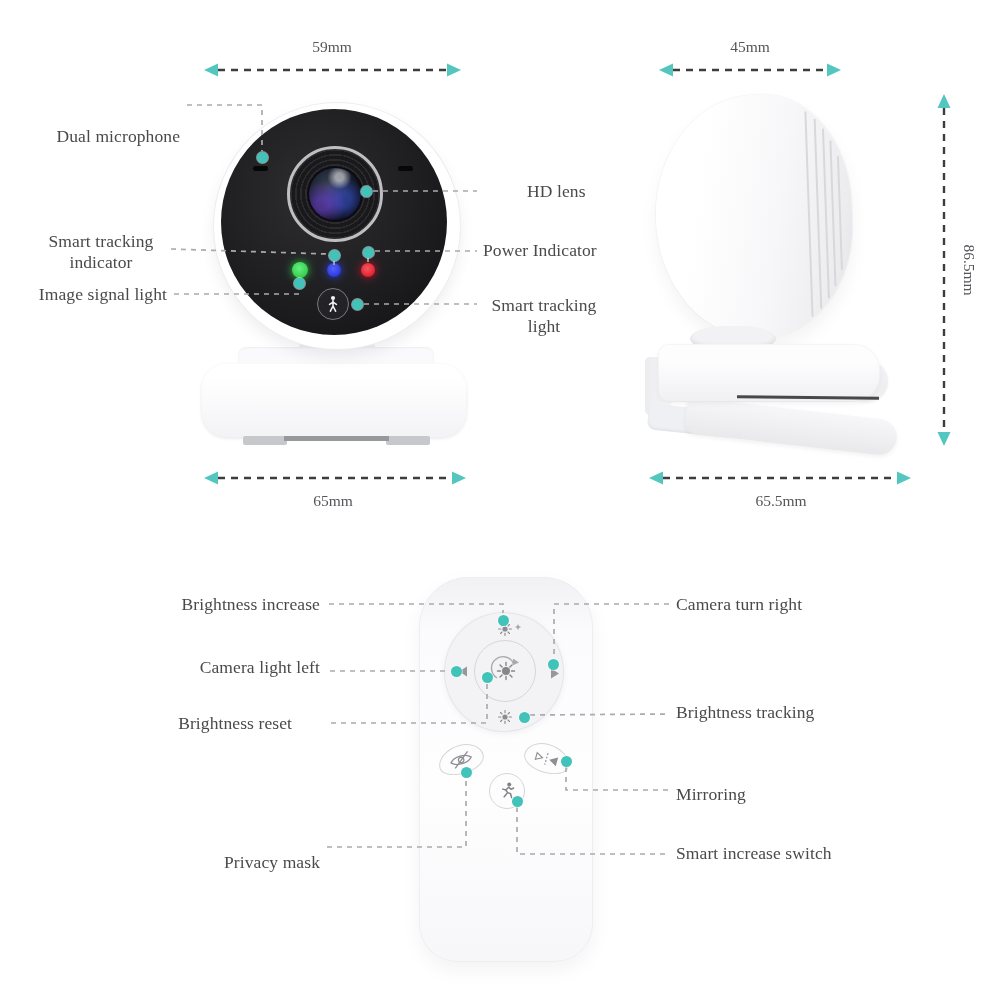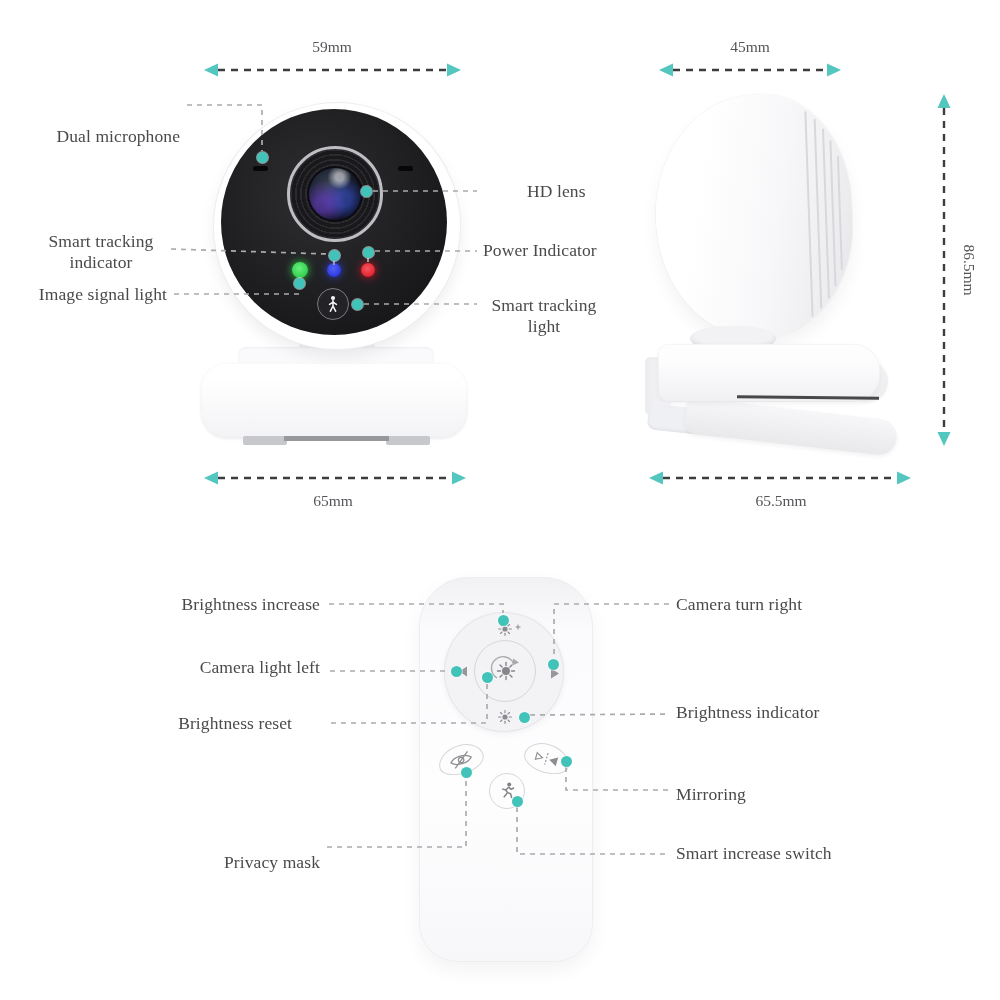--- a/index.html
+++ b/index.html
@@ -277,17 +277,17 @@
   <div class="lbl center" style="left:483px;top:295px;width:122px;">
     <span style="display:block;">Smart tracking</span>
     <span style="display:block;">light</span>
   </div>
 
   <div class="lbl right" style="right:680px;top:594px;">Brightness increase</div>
   <div class="lbl right" style="right:680px;top:657px;">Camera light left</div>
   <div class="lbl right" style="right:708px;top:713px;">Brightness reset</div>
   <div class="lbl right" style="right:680px;top:852px;">Privacy mask</div>
   <div class="lbl" style="left:676px;top:594px;">Camera turn right</div>
-  <div class="lbl" style="left:676px;top:702px;">Brightness indicator</div>
+  <div class="lbl" style="left:676px;top:702px;">Brightness tracking</div>
   <div class="lbl" style="left:676px;top:784px;">Mirroring</div>
   <div class="lbl" style="left:676px;top:843px;">Smart increase switch</div>
 
 </div>
 
 </body></html>

